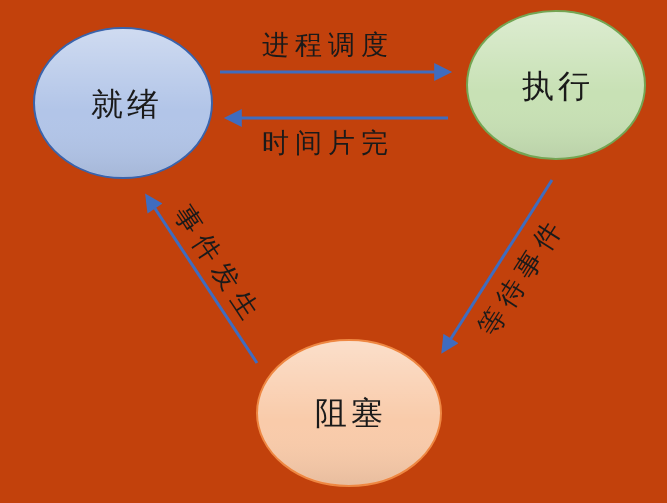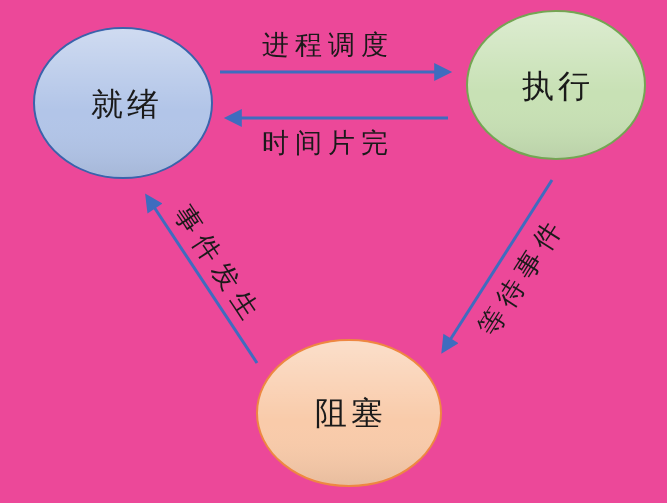--- a/index.html
+++ b/index.html
@@ -4,21 +4,21 @@
 <style>
   html, body {
     margin: 0;
     padding: 0;
     background: #ffffff;
   }
   .canvas {
     position: relative;
     width: 667px;
     height: 503px;
-    background: #ec4899;
+    background: #c2410c;
     overflow: hidden;
   }
   svg {
     display: block;
     font-family: "Liberation Sans", sans-serif;
   }
   .node-label {
     font-size: 32px;
     letter-spacing: 4px;
     font-weight: 400;

